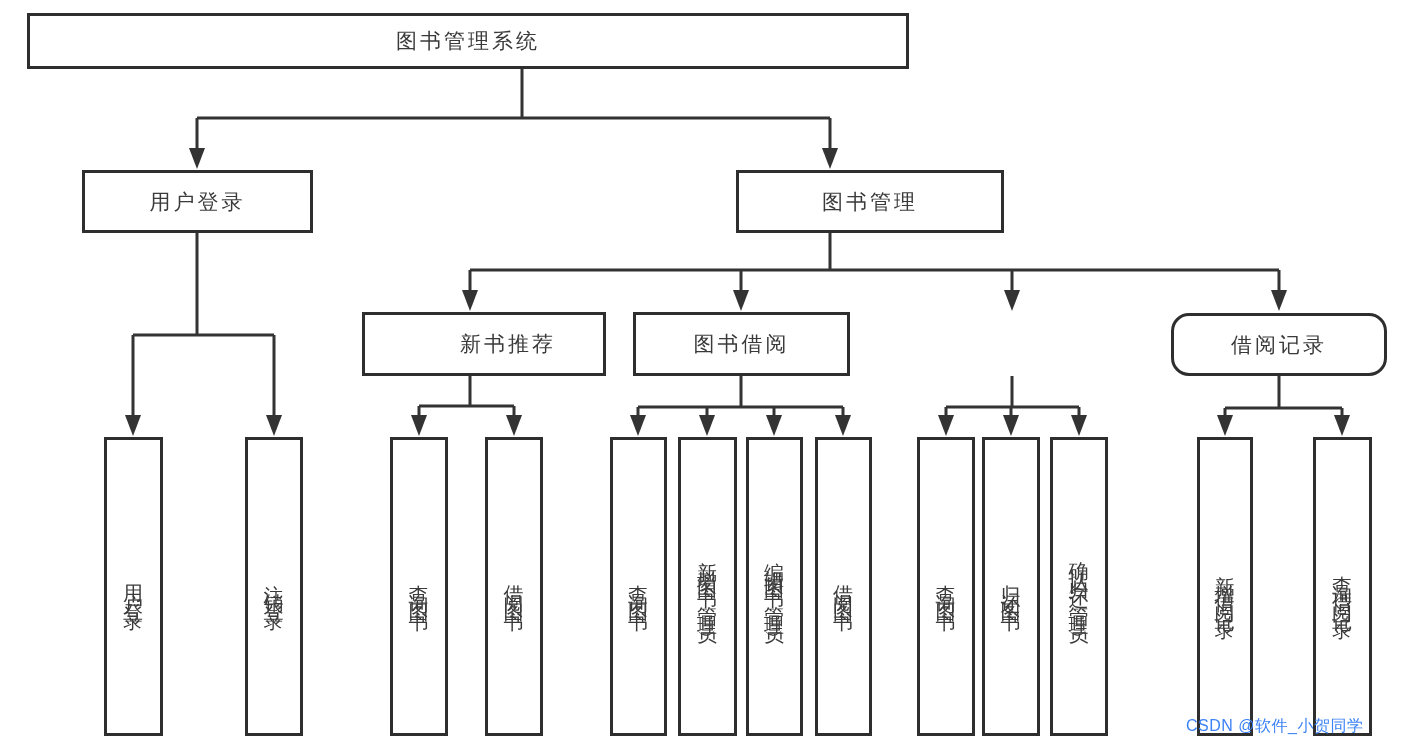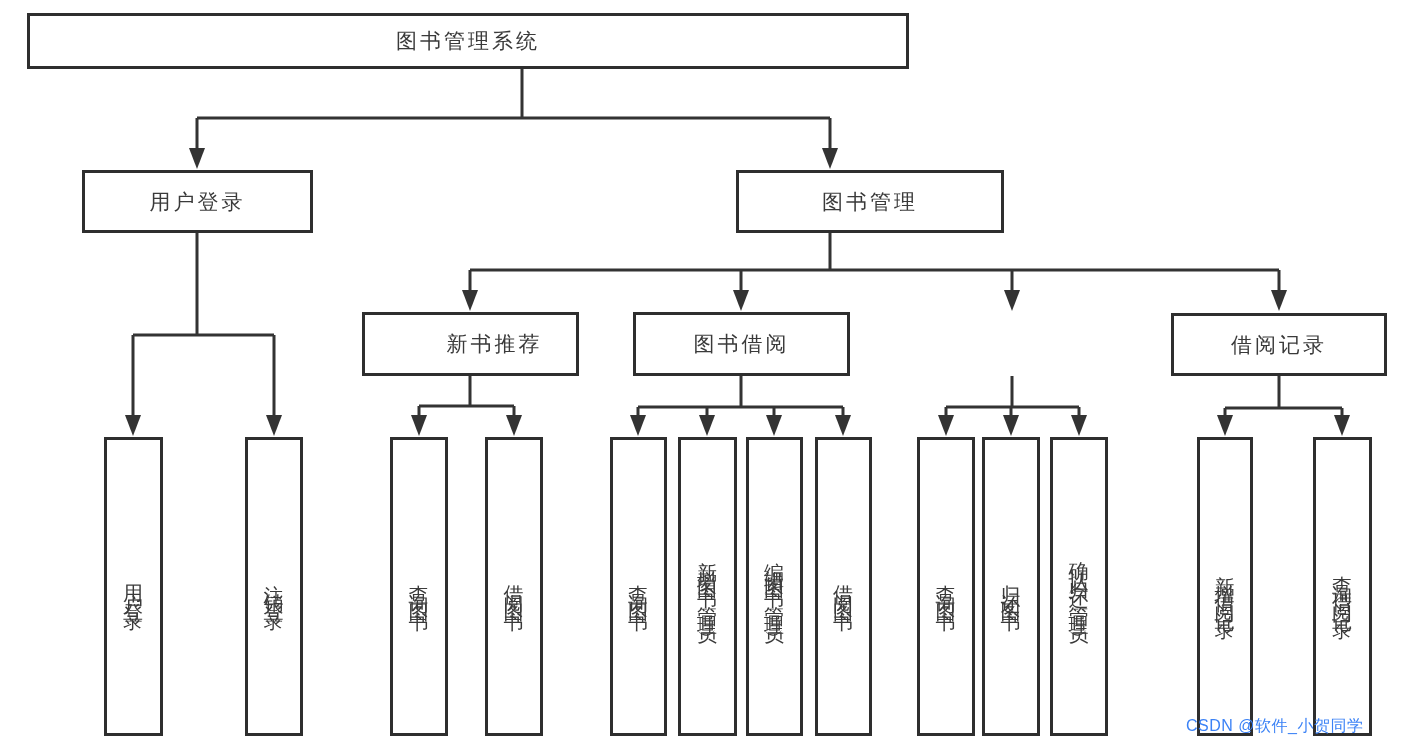--- a/index.html
+++ b/index.html
@@ -42,24 +42,24 @@
     text-orientation: mixed;
     font-size: 20px;
     letter-spacing: 9px;
     line-height: 1;
     white-space: nowrap;
   }
   
   .n-root            { left: 27px;   top: 13px;  width: 882px; height: 56px; }
   .n-user-login      { left: 82px;   top: 170px; width: 231px;  height: 63px; }
   .n-book-mgmt       { left: 712px;  top: 170px; width: 268px;  height: 63px; margin-left: 24px; }
-  .n-new-book        { left: 362px;  top: 312px; width: 217px;  height: 64px; padding-left: 48px; }
+  .n-new-book        { left: 362px;  top: 312px; width: 244px;  height: 64px; padding-left: 48px; }
   .n-book-borrow     { left: 633px;  top: 312px; width: 217px;  height: 64px; }
   .n-current-borrow  { left: 903px;  top: 313px; width: 216px;  height: 63px; }
-  .n-borrow-records  { left: 1171px; top: 313px; width: 216px;  height: 63px; }
+  .n-borrow-records  { left: 1171px; top: 313px; width: 216px;  height: 63px; border-radius: 18px; }
   .leaf              { top: 437px;   height: 299px; }
   .n-ul-login        { left: 104px;  width: 59px; }
   .n-ul-logout       { left: 245px;  width: 58px; }
   .n-nb-query        { left: 390px;  width: 58px; }
   .n-nb-borrow       { left: 485px;  width: 58px; }
   .n-bb-query        { left: 610px;  width: 57px; }
   .n-bb-add          { left: 678px;  width: 59px; }
   .n-bb-edit         { left: 746px;  width: 57px; }
   .n-bb-borrow       { left: 815px;  width: 57px; }
   .n-cb-query        { left: 917px;  width: 58px; }

